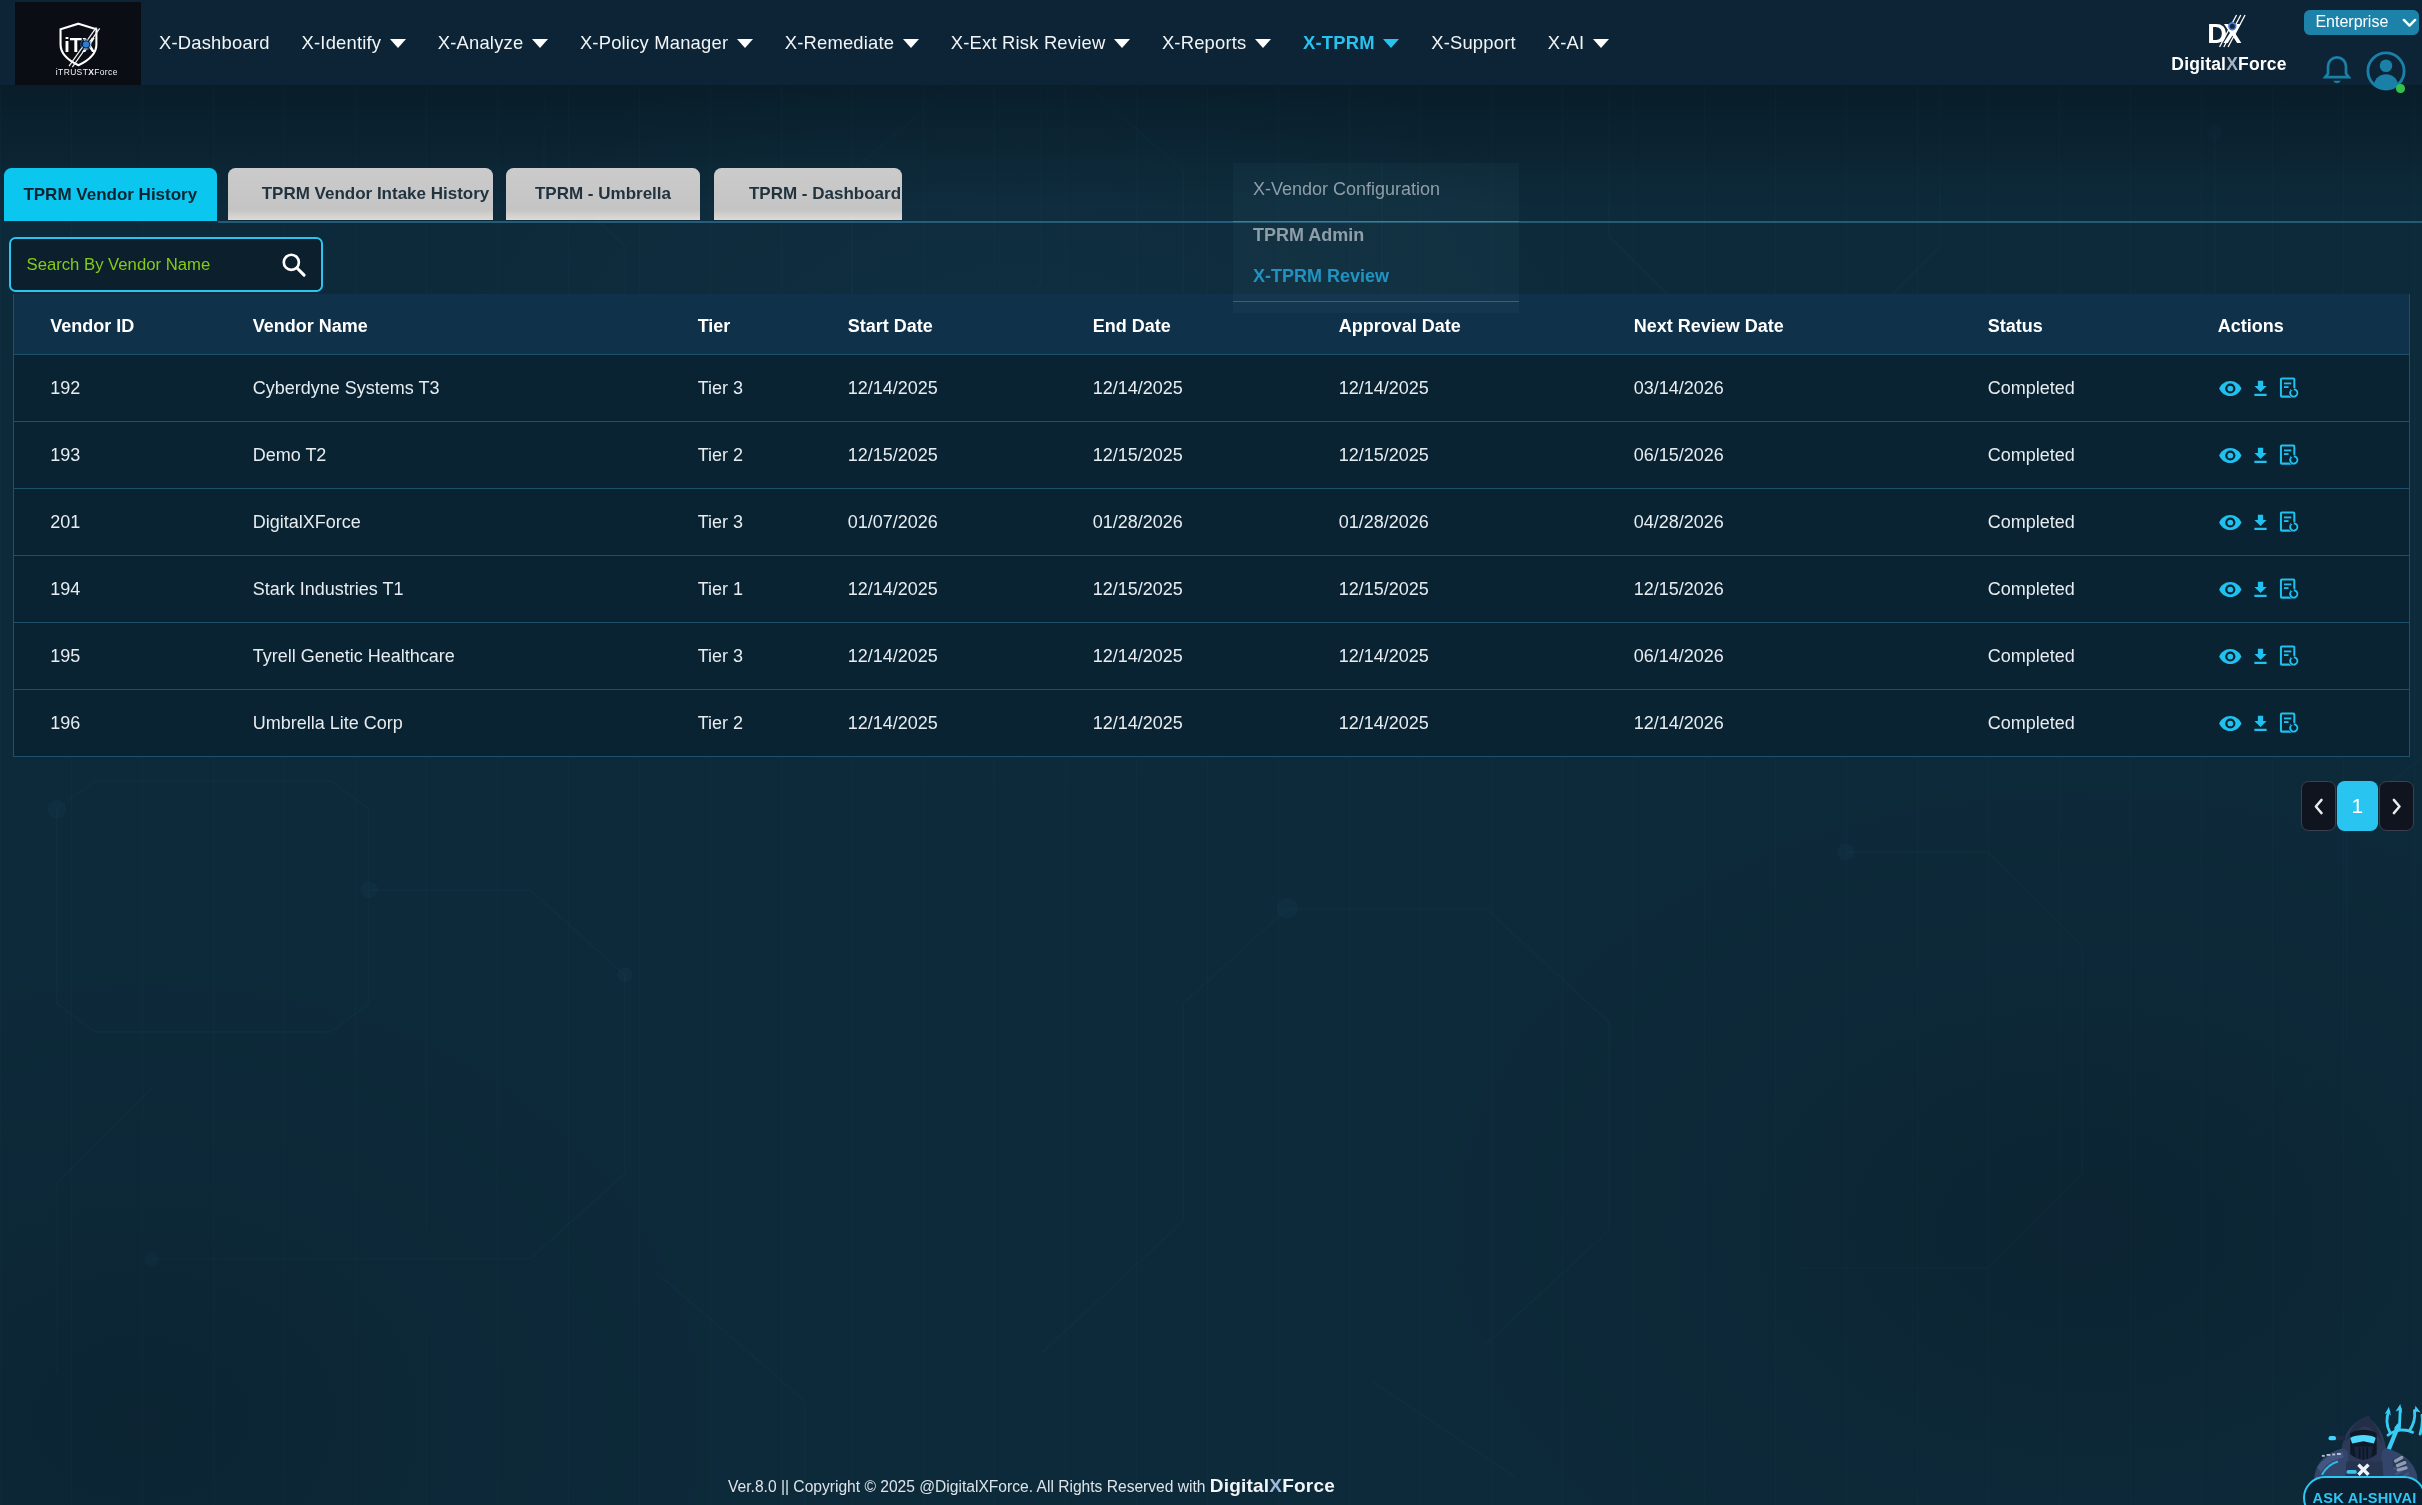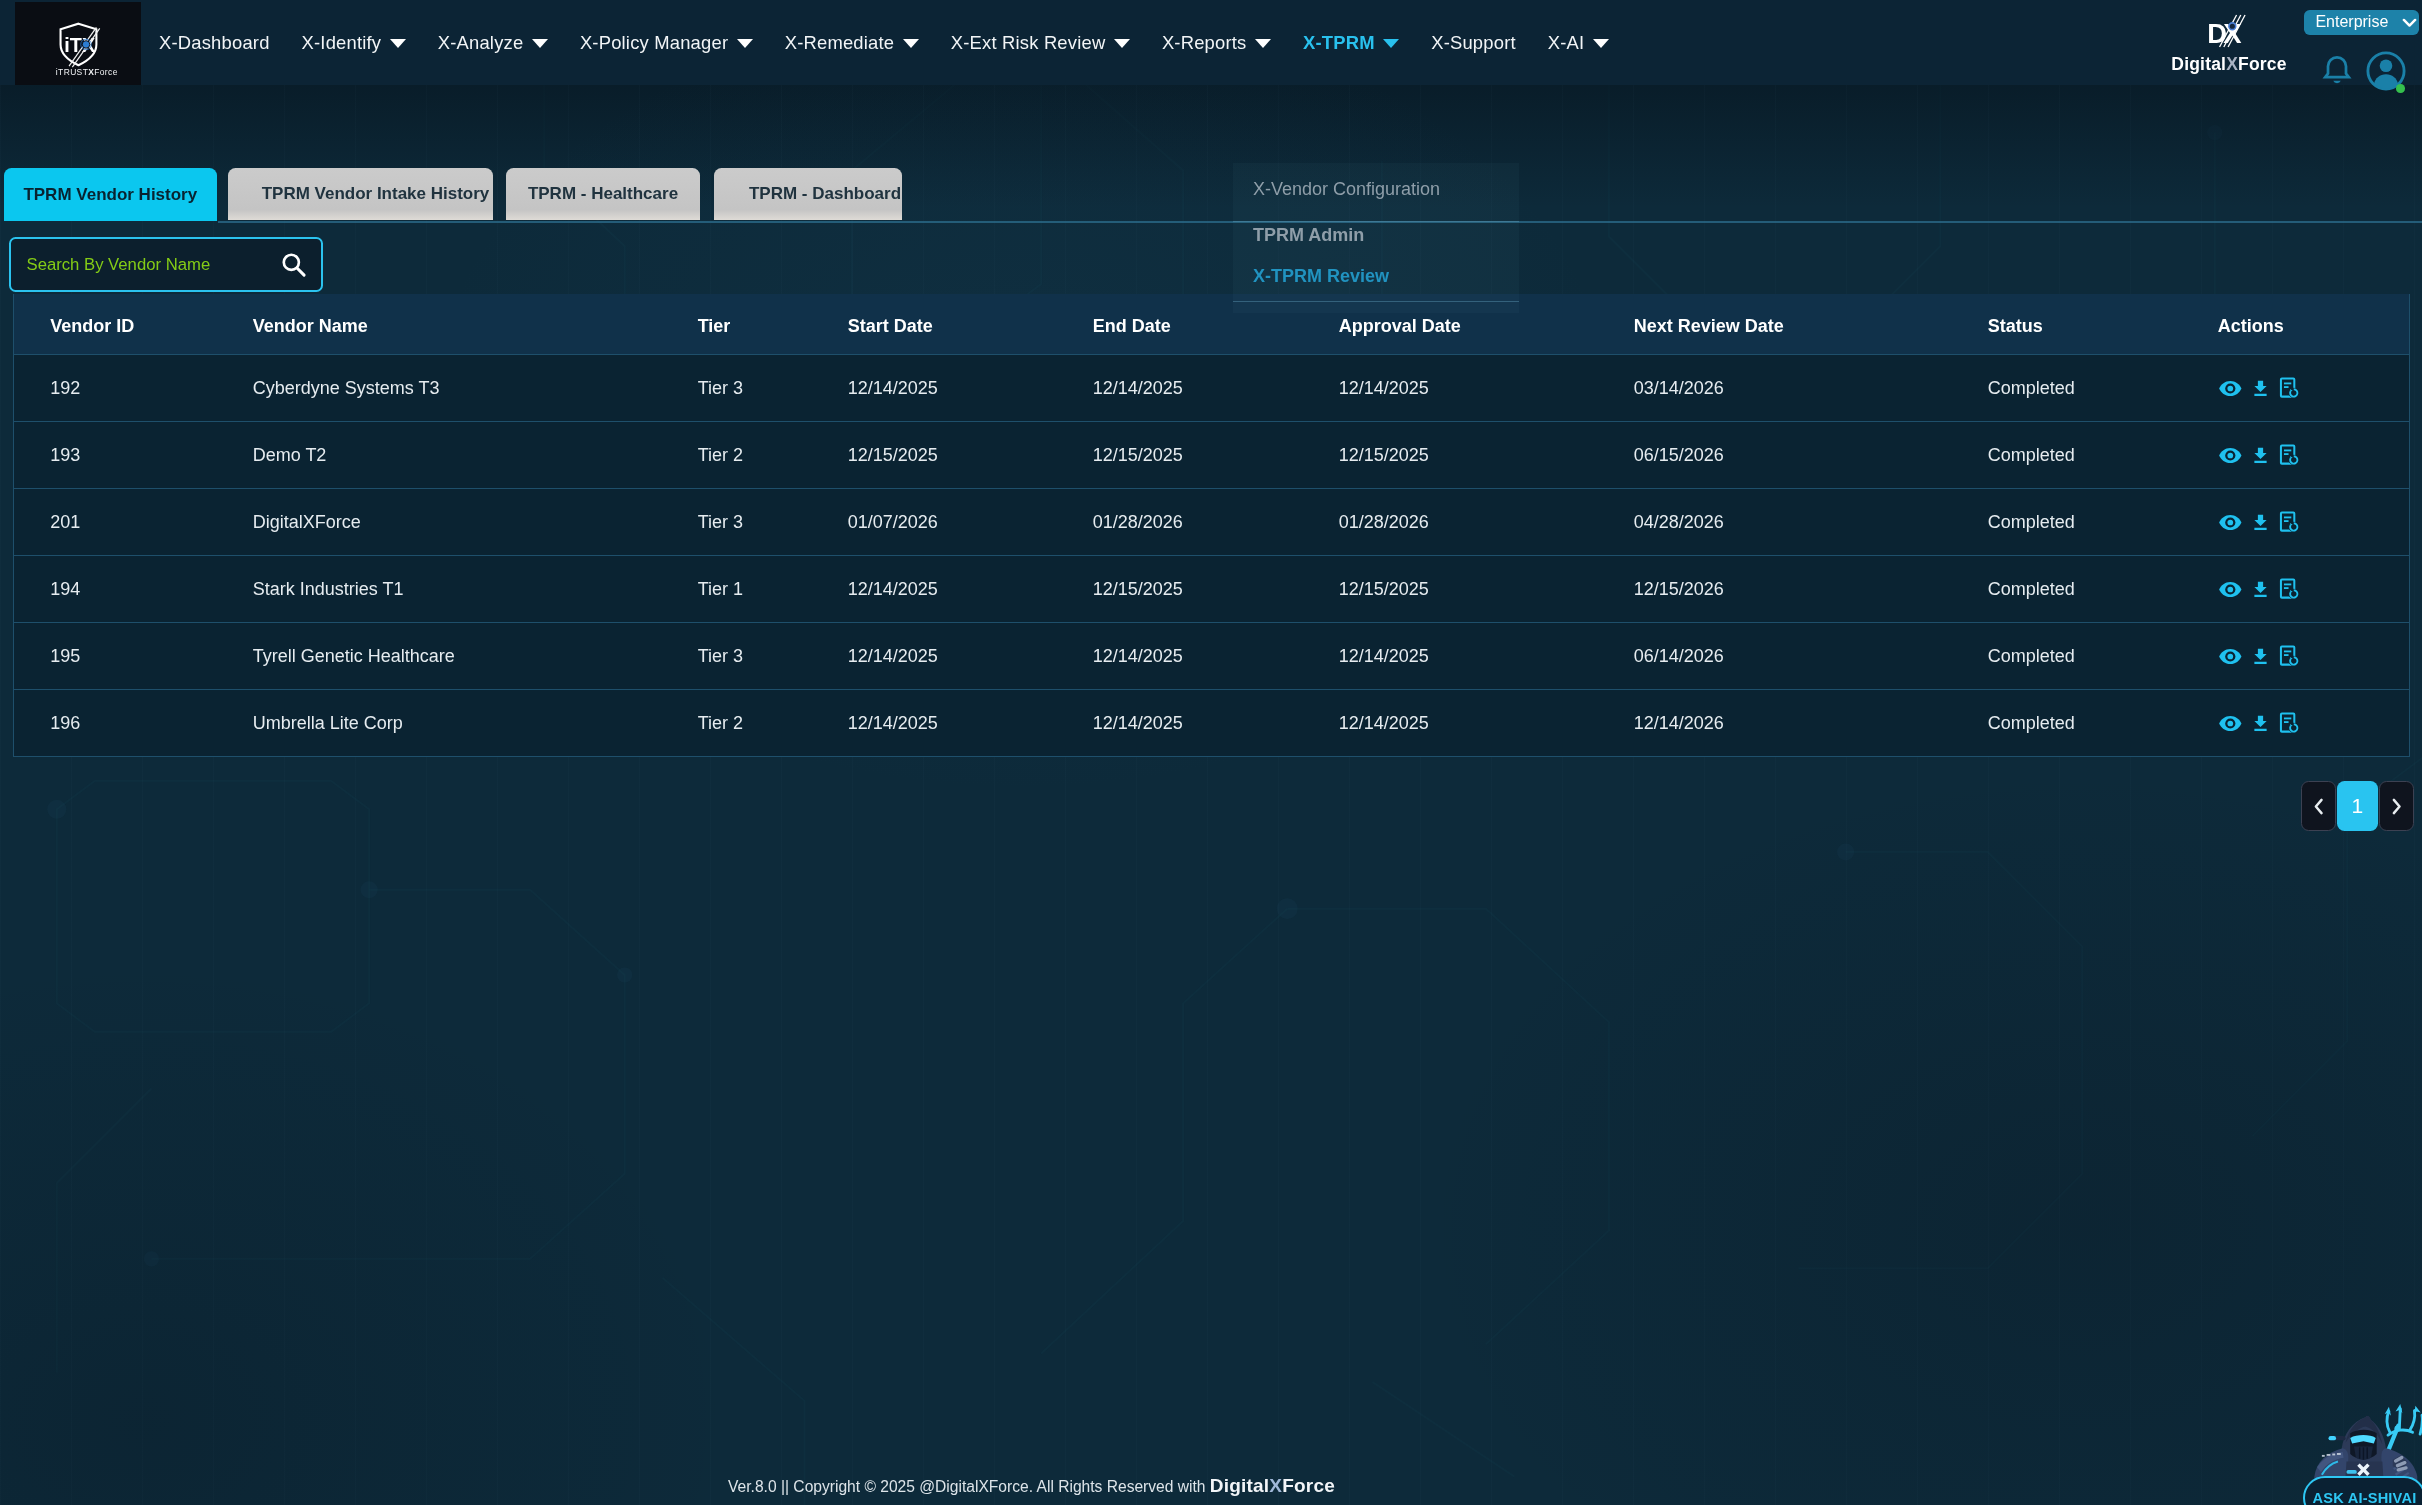--- a/index.html
+++ b/index.html
@@ -200,21 +200,21 @@
       <path d="M21 24.5 C14.5 24.5 9.6 28.6 8.4 34.6 A19 19 0 0 0 33.6 34.6 C32.4 28.6 27.5 24.5 21 24.5 Z" fill="#1a80a8"></path>
     </svg>
   </div>
   <div class="gdot"></div>
 </header>
 
 <div class="tabs">
   <div class="tabline"></div>
   <div class="tab t1 active">TPRM Vendor History</div>
   <div class="tab t2">TPRM Vendor Intake History</div>
-  <div class="tab t3">TPRM - Healthcare</div>
+  <div class="tab t3">TPRM - Umbrella</div>
   <div class="tab t4">TPRM - Dashboard</div>
 </div>
 
 <div class="search">
   <div class="ph">Search By Vendor Name</div>
   <svg width="27.4" height="27.4" viewBox="0 0 29 29">
     <circle cx="12" cy="12" r="8" fill="none" stroke="#fff" stroke-width="2.8"></circle>
     <line x1="18" y1="18" x2="25.5" y2="25.5" stroke="#fff" stroke-width="3.2" stroke-linecap="round"></line>
   </svg>
 </div>

